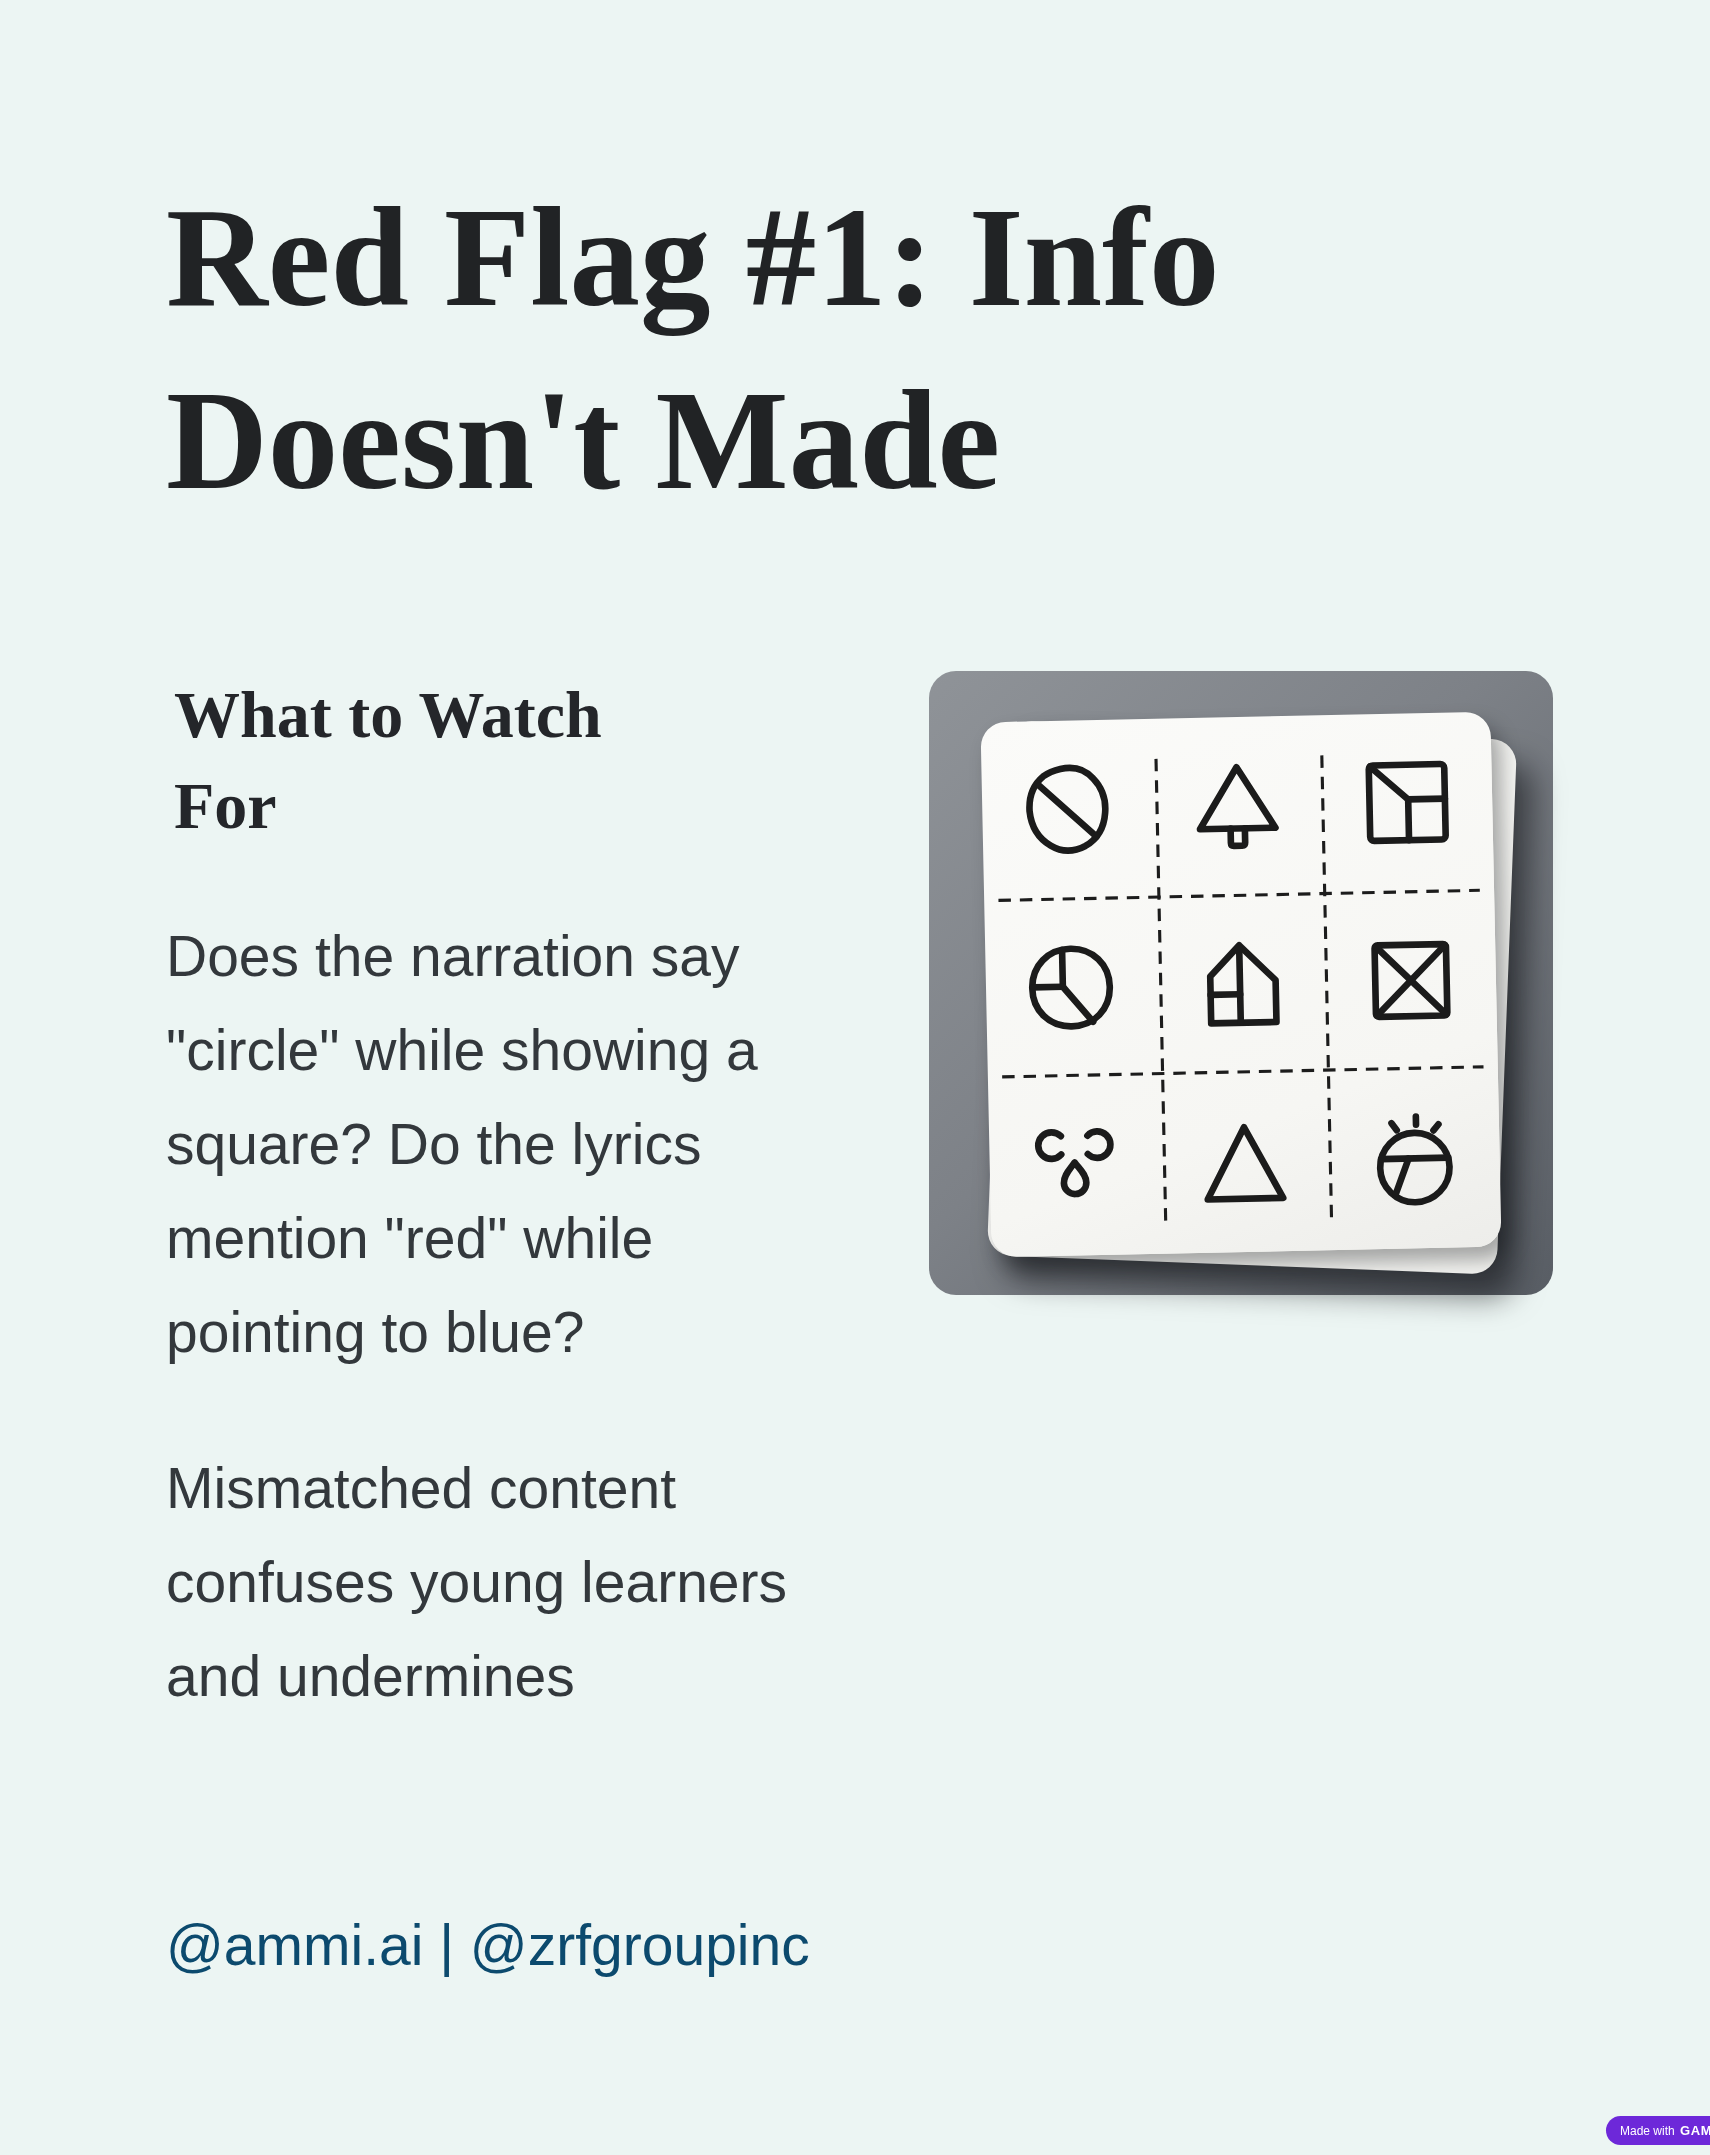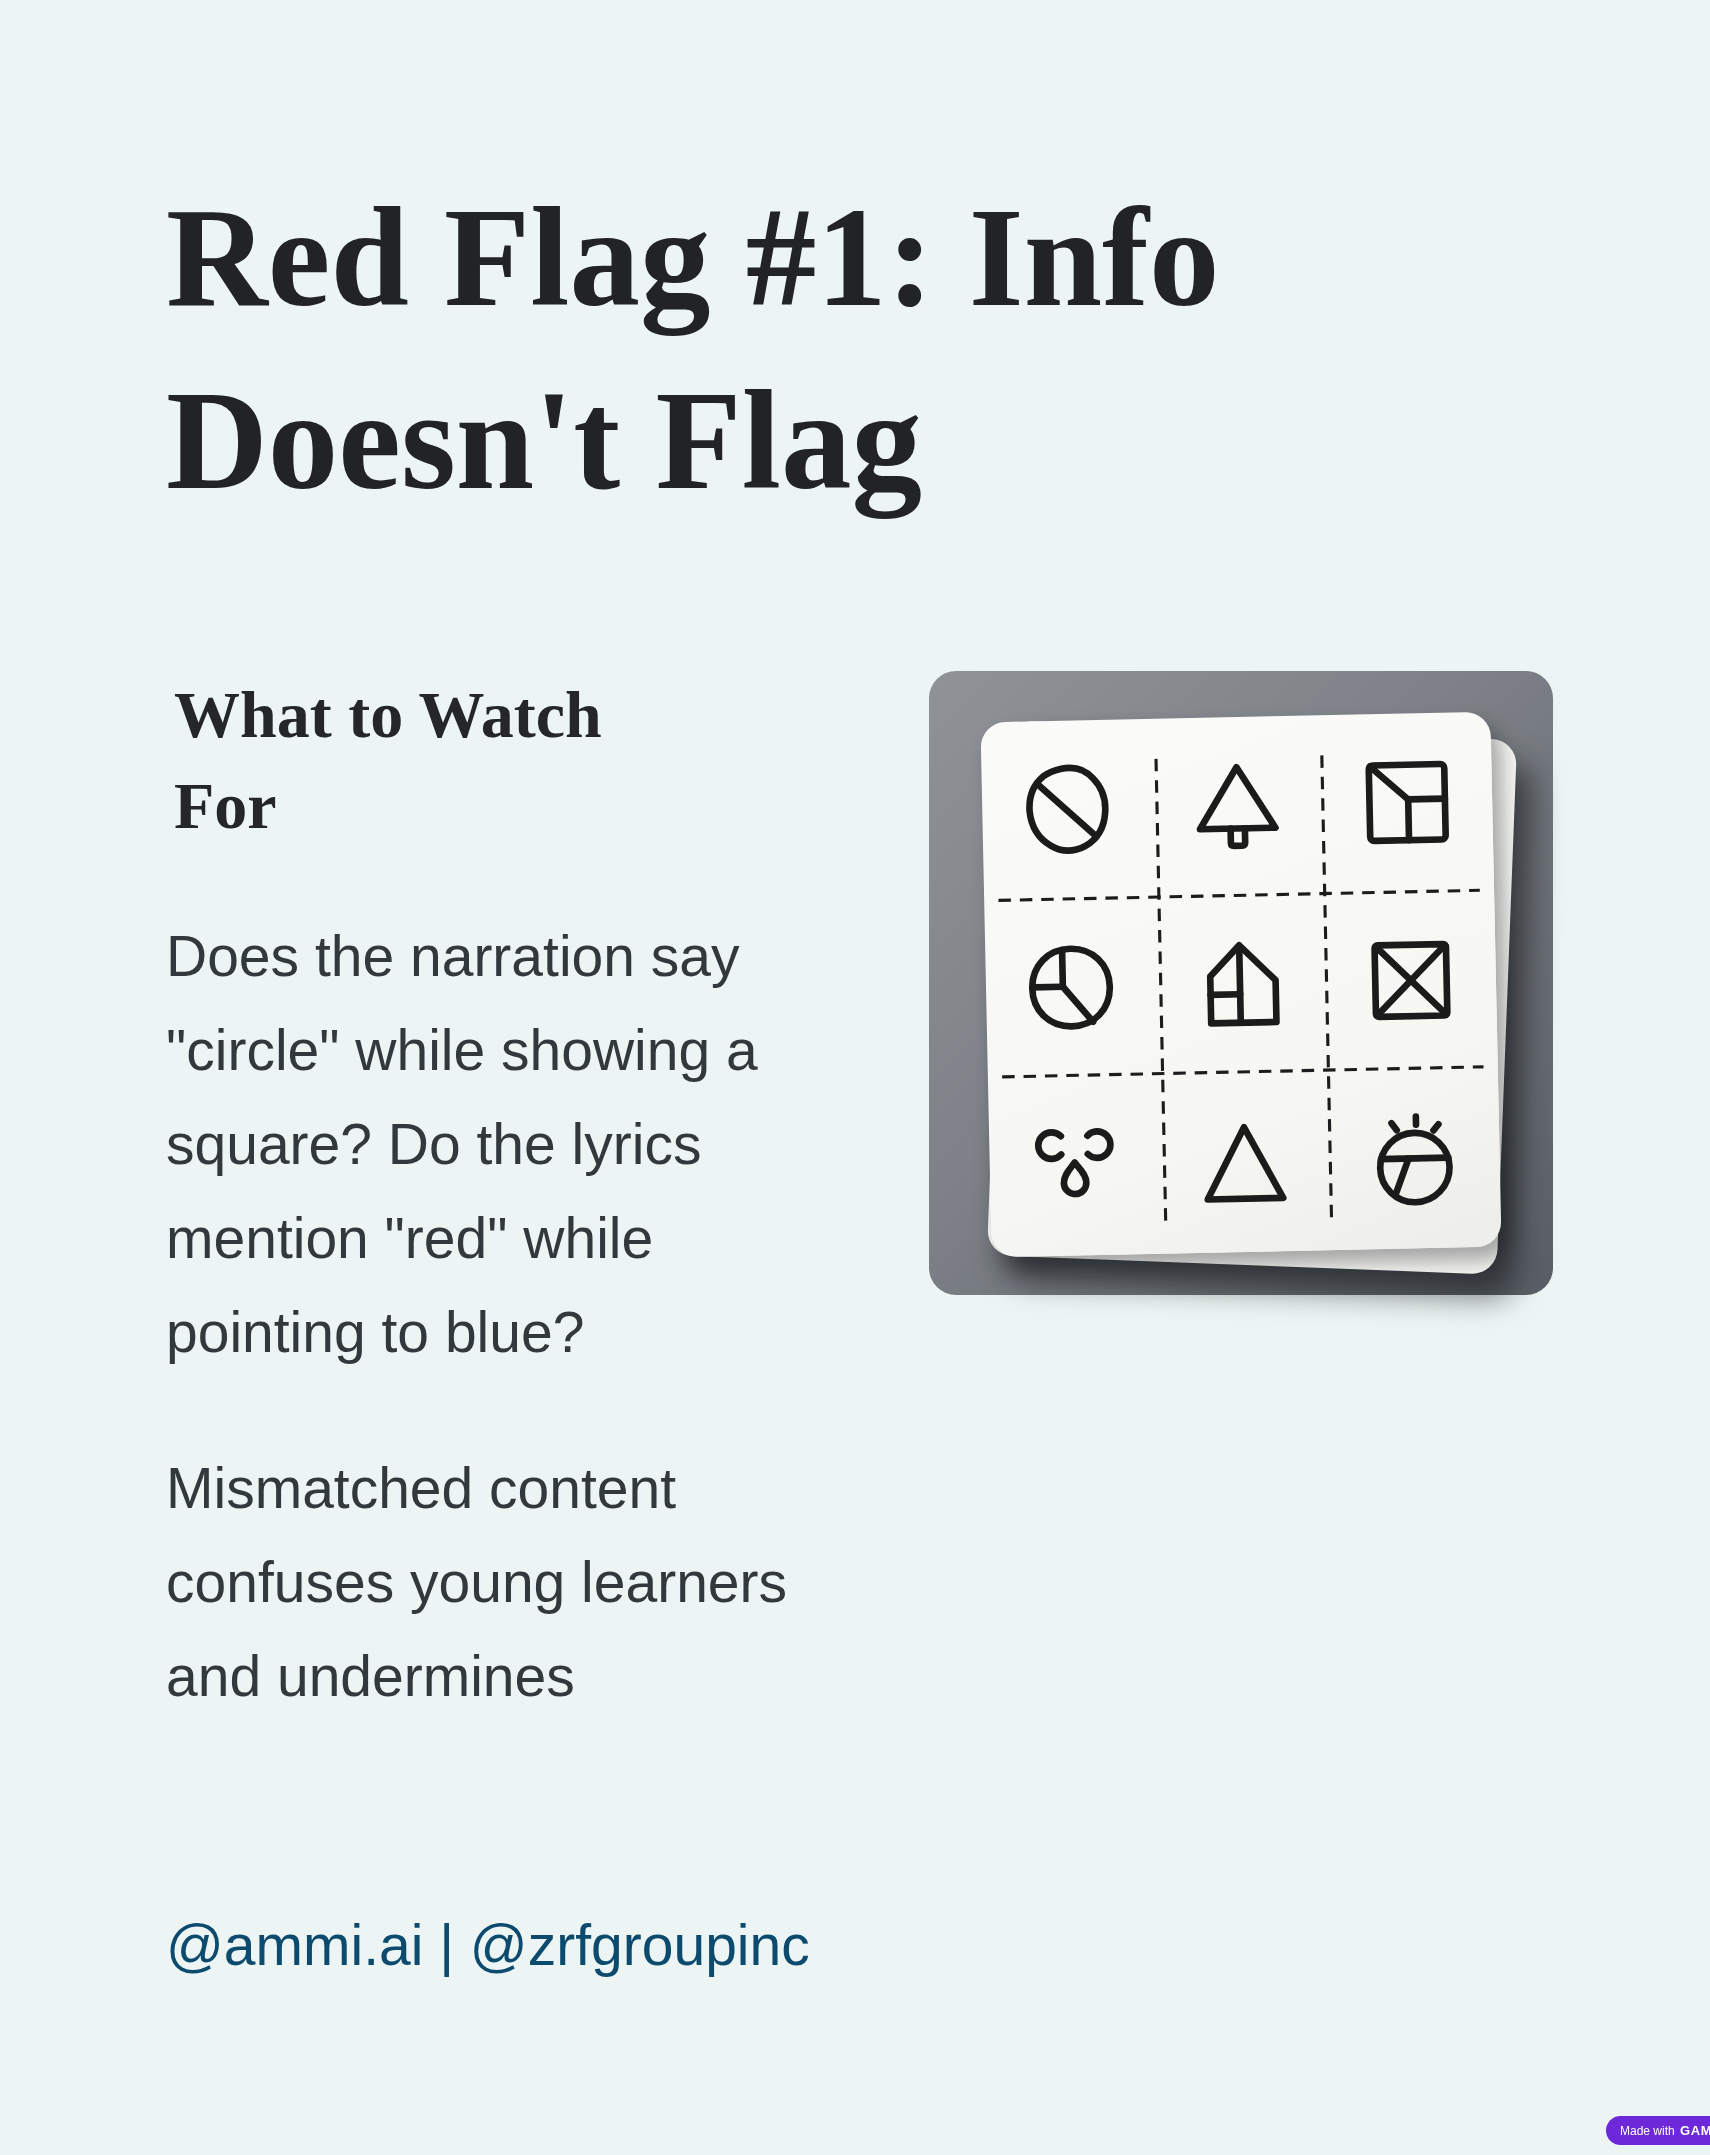--- a/index.html
+++ b/index.html
@@ -81,21 +81,21 @@
   }
   .badge .brand{font-weight:700;font-size:13px;letter-spacing:0.7px;}
 </style>
 </head>
 <body>
 
 <div class="page" style="background: rgb(236, 245, 243); padding-left: 48px;">
 
   <h1 class="title">
     <span class="line">Red Flag #1: Info</span>
-    <span class="line">Doesn't Flag</span>
+    <span class="line">Doesn't Made</span>
   </h1>
 
   <h2 class="subheading">
     <span class="line">What to Watch</span>
     <span class="line">For</span>
   </h2>
 
   <div class="body-text">
     <p>
       <span class="line">Does the narration say</span>

